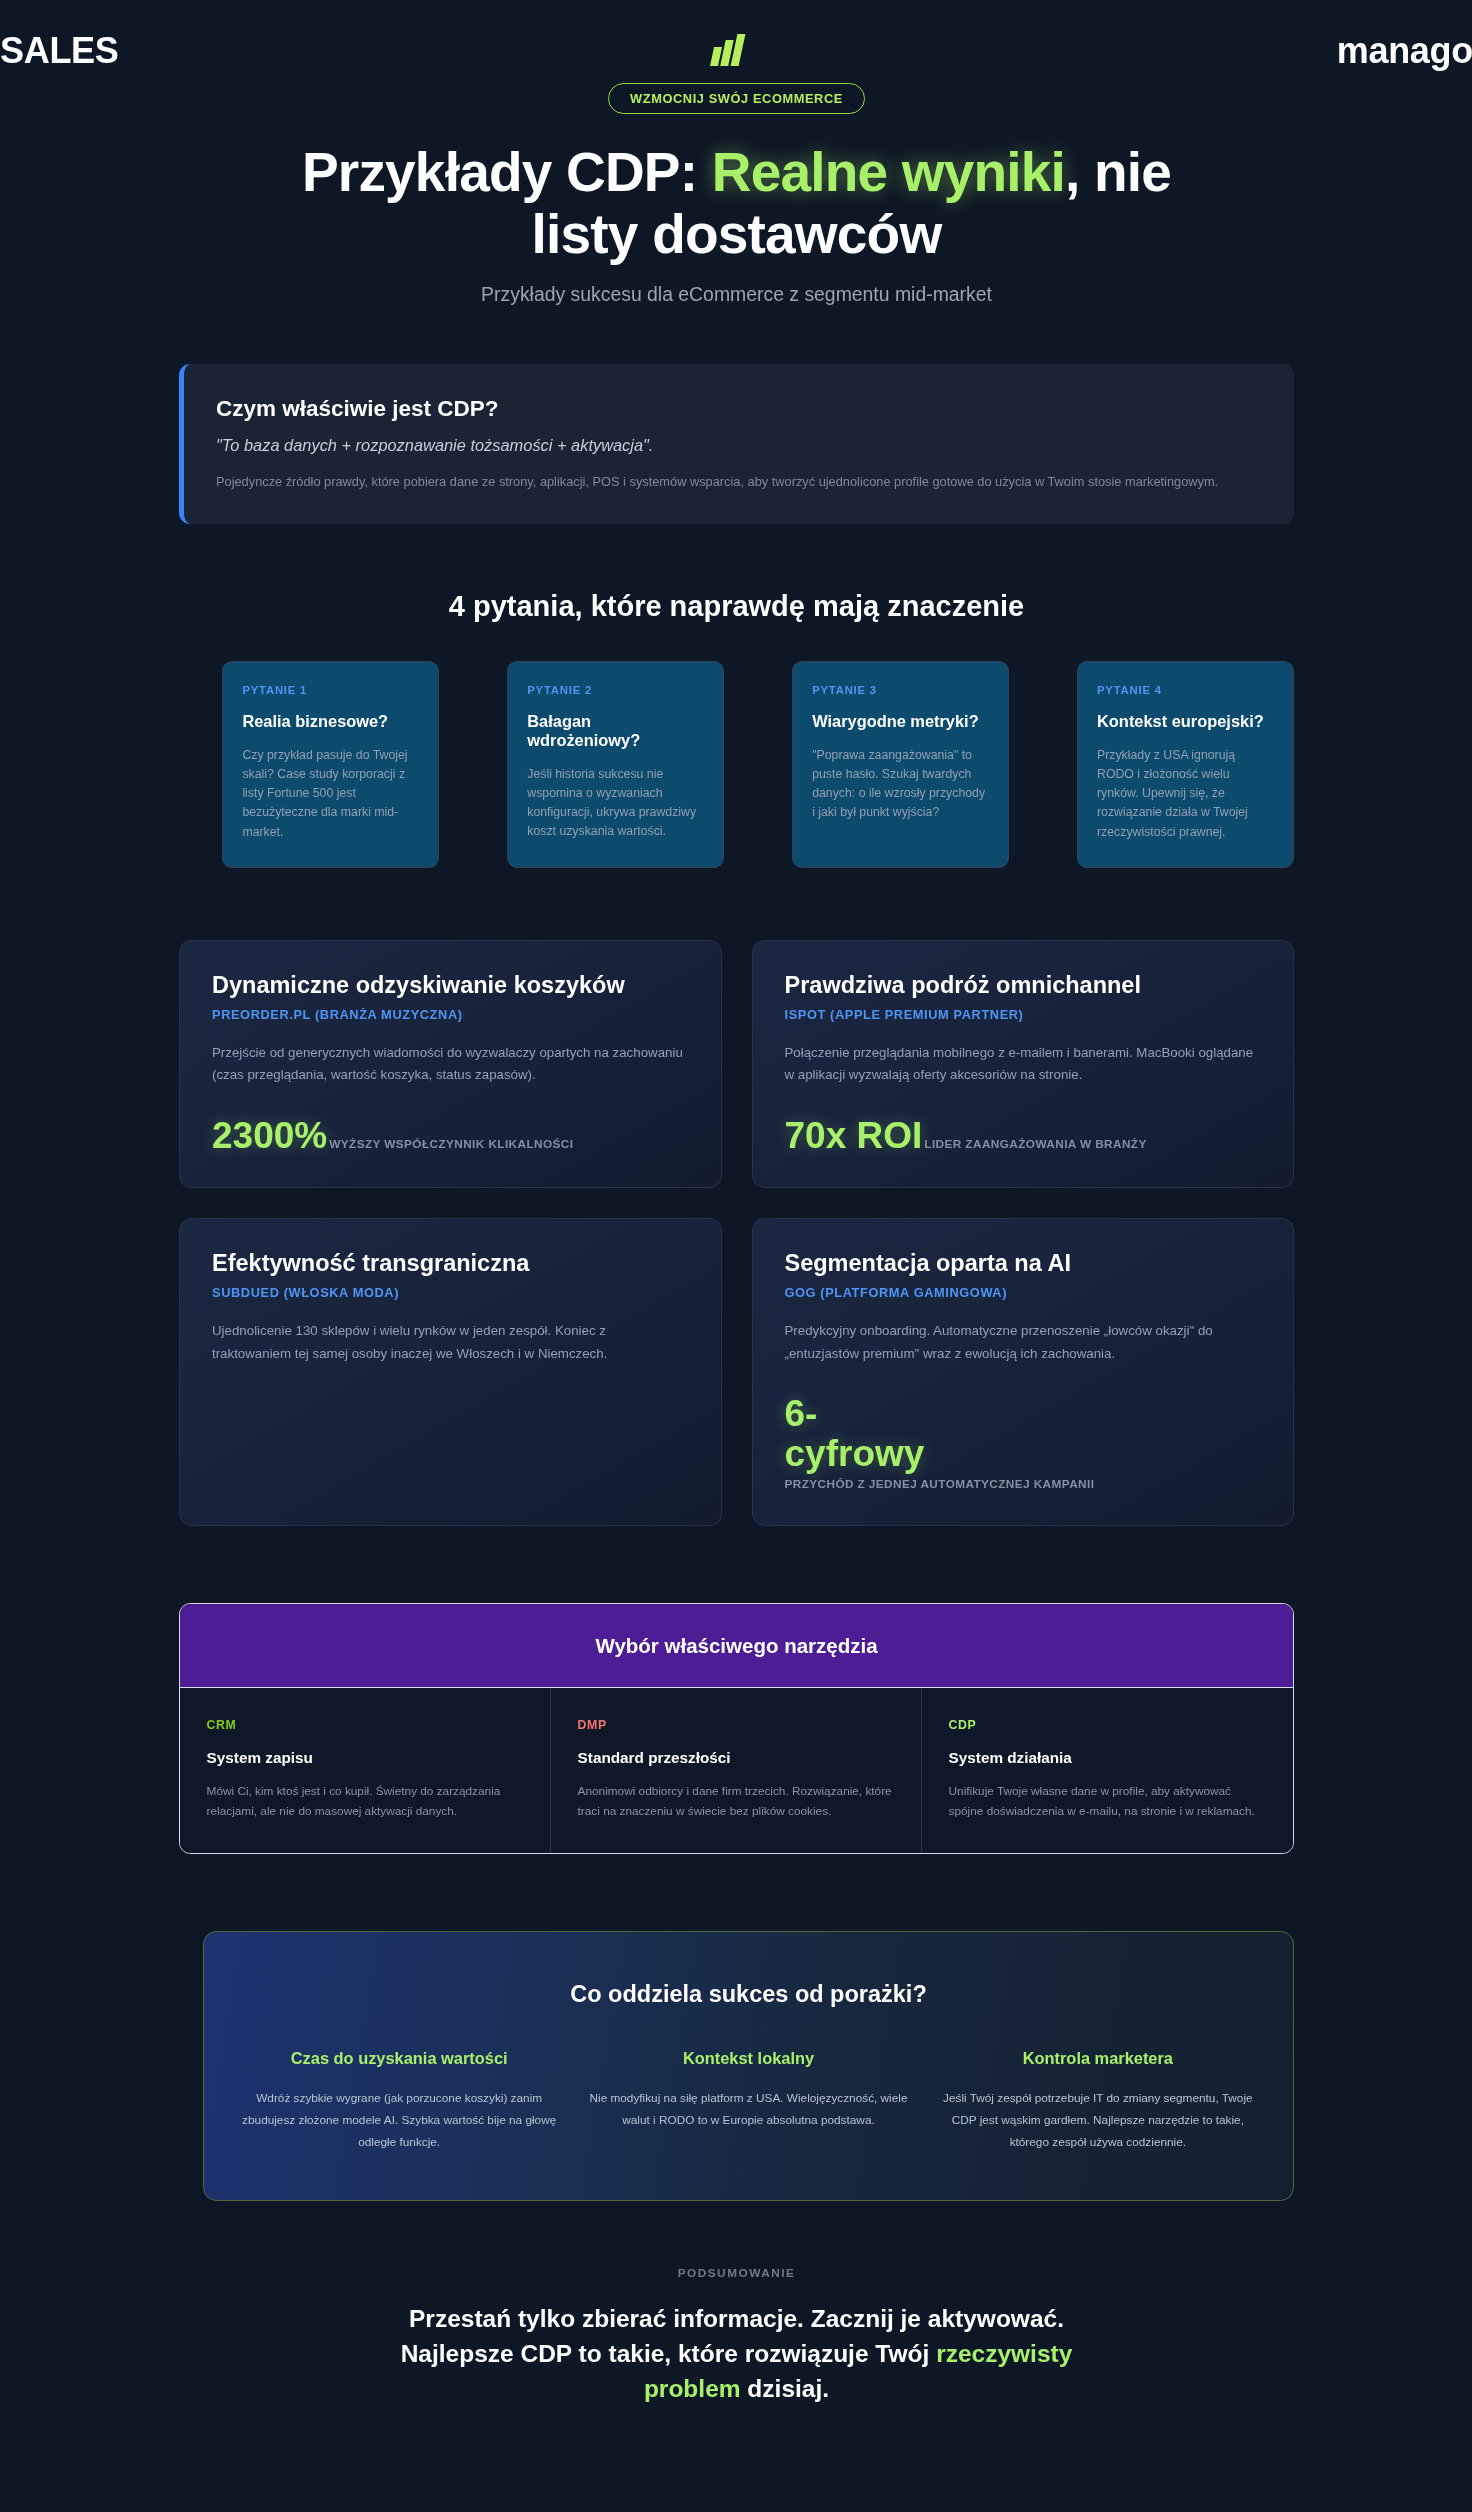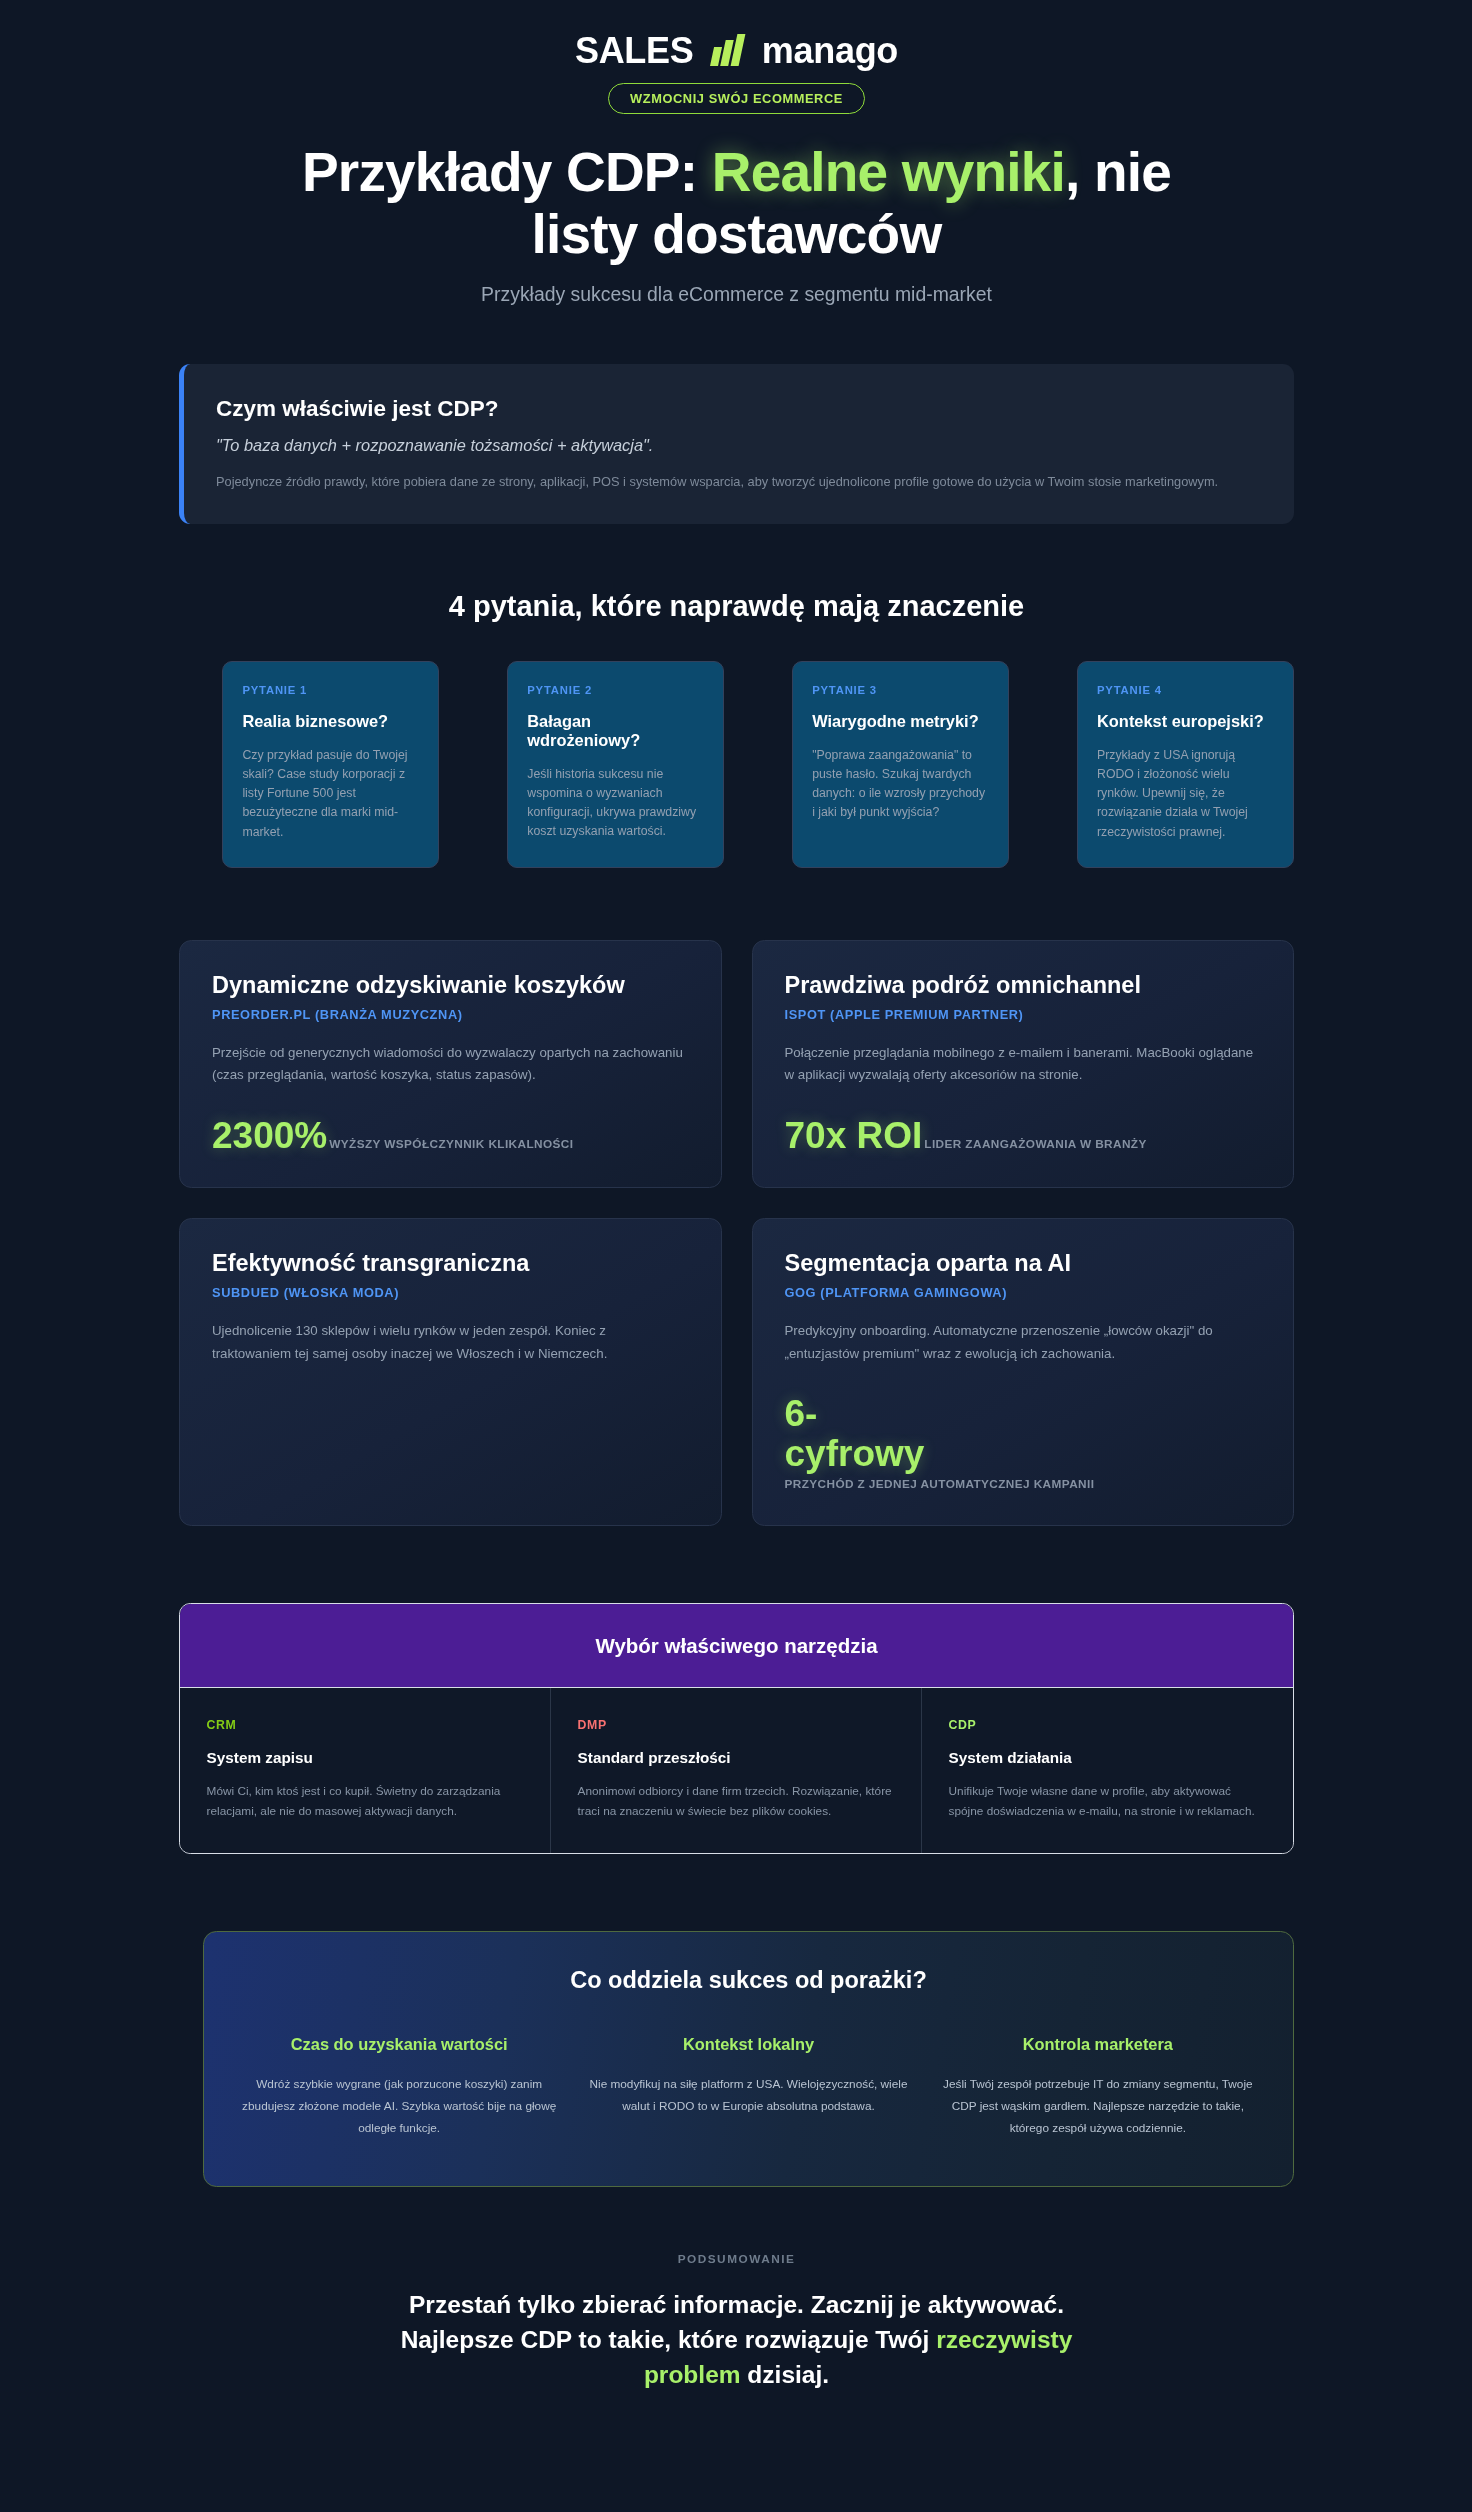--- a/index.html
+++ b/index.html
@@ -11,22 +11,22 @@
     -webkit-font-smoothing: antialiased;
   }
   body { padding-bottom: 31px; }
 
   .page { width: 1473px; margin: 0 auto; }
 
   
   .header { padding-top: 29px; text-align: center; }
 
   .logo-row {
-    display: flex; align-items: center; justify-content: center;
-    gap: 17px; height: 43px;
+    display: flex; align-items: center; justify-content: space-between;
+    gap: 6px; height: 43px;
   }
   .logo-text {
     font-size: 36px; font-weight: 700; color: #ffffff;
     letter-spacing: -0.3px; line-height: 1;
   }
   .logo-bars { display: flex; align-items: flex-end; gap: 3.1px; height: 32px; margin: 0 3.1px 1px 2px; }
   .logo-bars i { display: block; width: 7.7px; background: #b7ef5c; transform: skewX(-12deg); }
   .logo-bars i:nth-child(1) { height: 19.4px; }
   .logo-bars i:nth-child(2) { height: 25.6px; }
   .logo-bars i:nth-child(3) { height: 32px; }
@@ -170,21 +170,21 @@
   .ccol .tag { font-size: 12.3px; font-weight: 700; letter-spacing: 0.6px; }
   .ccol h4 { margin-top: 17.4px; font-size: 15.3px; color: #ffffff; font-weight: 700; }
   .ccol p { margin-top: 15.3px; font-size: 11.8px; line-height: 1.64; color: #8895a6; }
 
   
   .band {
     margin-top: 77px;
     border-radius: 13.3px;
     border: 1px solid #4f6a3f;
     background: linear-gradient(100deg, #1d3270 0%, #1b3059 28%, #17283f 55%, #152435 78%, #13202f 100%);
-    padding: 35px 36px 46px;
+    padding: 49px 36px 46px;
     margin-left: 24px;
   }
   .band h3 { text-align: center; font-size: 23.5px; color: #ffffff; font-weight: 700; }
   .band-grid {
     margin-top: 41px;
     display: grid; grid-template-columns: repeat(3, 1fr); gap: 31px;
     text-align: center;
   }
   .band-grid h4 { font-size: 16.4px; color: #a8f06a; font-weight: 700; }
   .band-grid p { margin-top: 20.5px; font-size: 11.8px; line-height: 1.85; color: #b9c4d2; }

